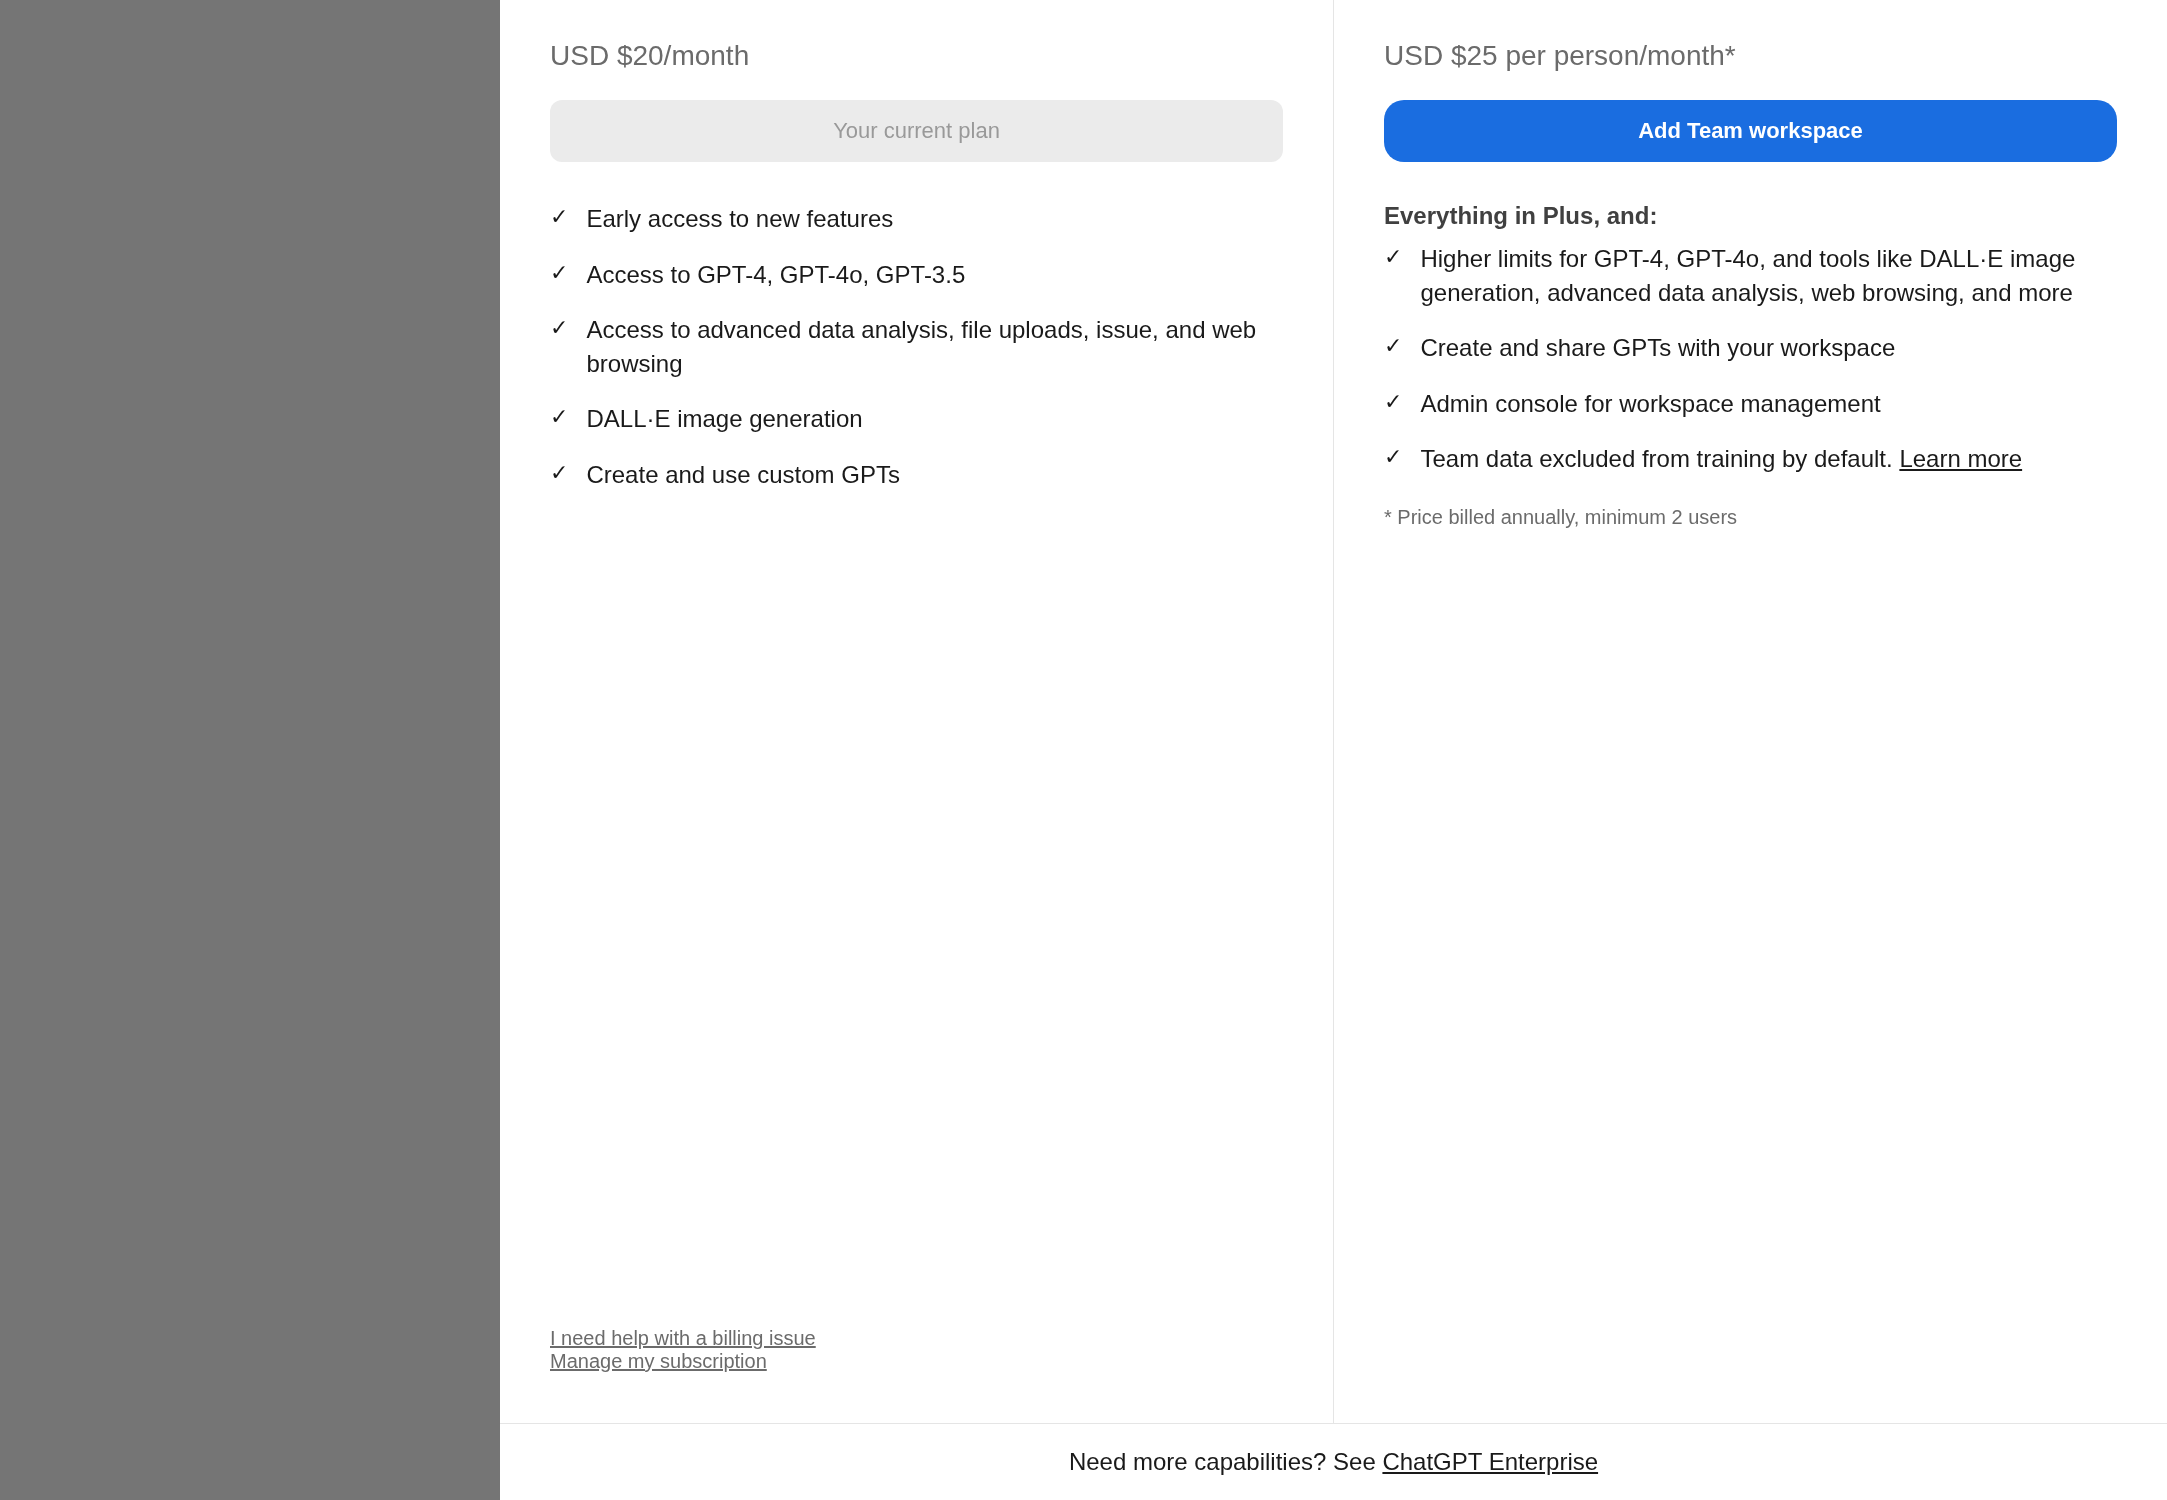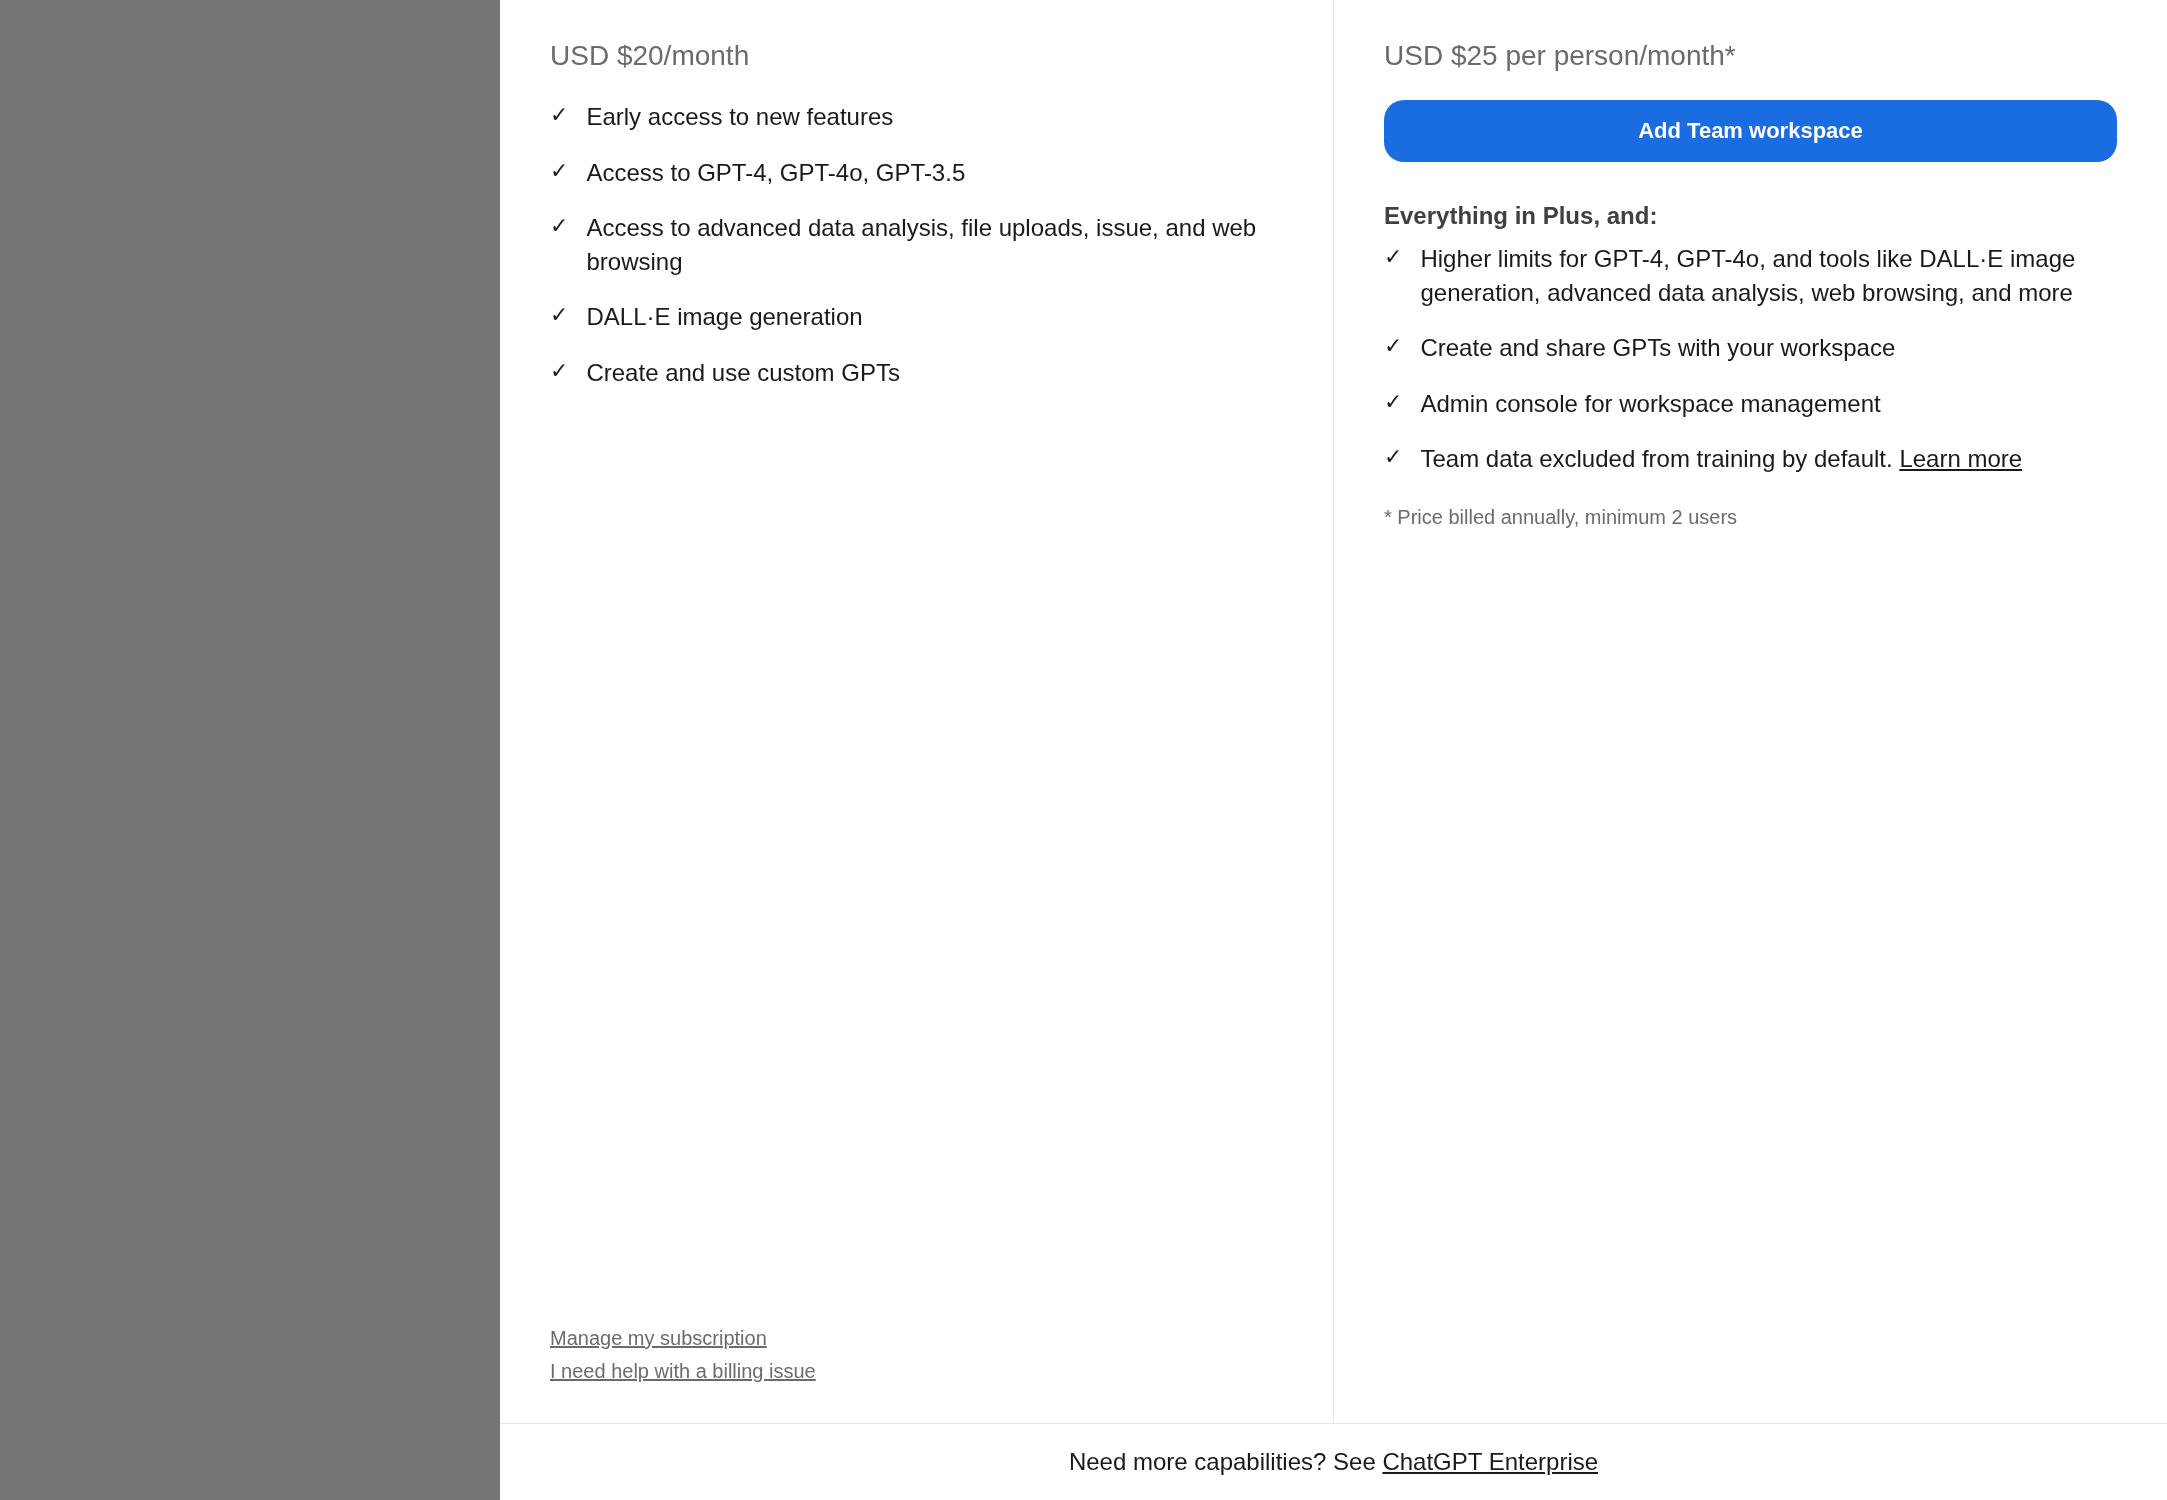--- a/index.html
+++ b/index.html
@@ -168,20 +168,21 @@
 </head>
 <body>
 
 <div class="left-gray"></div>
 
 <div class="modal-container">
   <div class="plans-wrapper">
 
     <div class="plan-column plan-left">
       <div class="price-label">USD $20/month</div>
+      <button class="current-plan-btn">Your current plan</button>
 
       <ul class="feature-list">
         <li class="feature-item">
           <span class="check-icon">✓</span>
           <span class="feature-text">Early access to new features</span>
         </li>
         <li class="feature-item">
           <span class="check-icon">✓</span>
           <span class="feature-text">Access to GPT-4, GPT-4o, GPT-3.5</span>
         </li>
@@ -193,25 +194,25 @@
           <span class="check-icon">✓</span>
           <span class="feature-text">DALL·E image generation</span>
         </li>
         <li class="feature-item">
           <span class="check-icon">✓</span>
           <span class="feature-text">Create and use custom GPTs</span>
         </li>
       </ul>
 
       <div class="bottom-links">
+        <div>
+          <a class="billing-link">I need help with a billing issue</a>
+        </div>
         <div style="margin-bottom:10px">
           <a class="billing-link">Manage my subscription</a>
-        </div>
-        <div>
-          <a class="billing-link">I need help with a billing issue</a>
         </div>
       </div>
     </div>
 
     <div class="plan-column">
       <div class="price-label">USD $25 per person/month*</div>
       <button class="add-team-btn">Add Team workspace</button>
 
       <div class="features-heading">Everything in Plus, and:</div>
 

